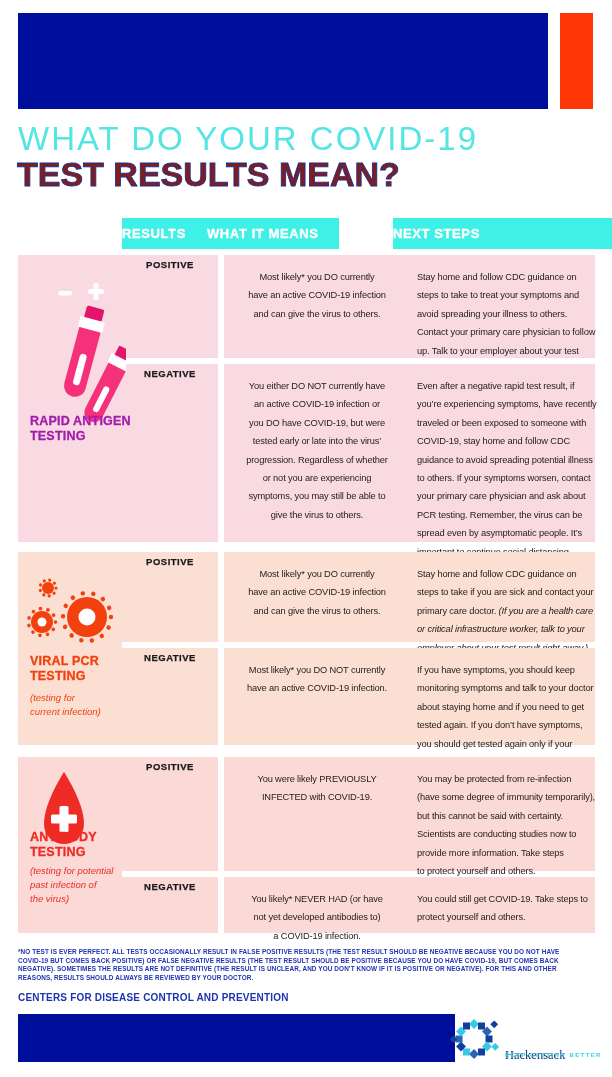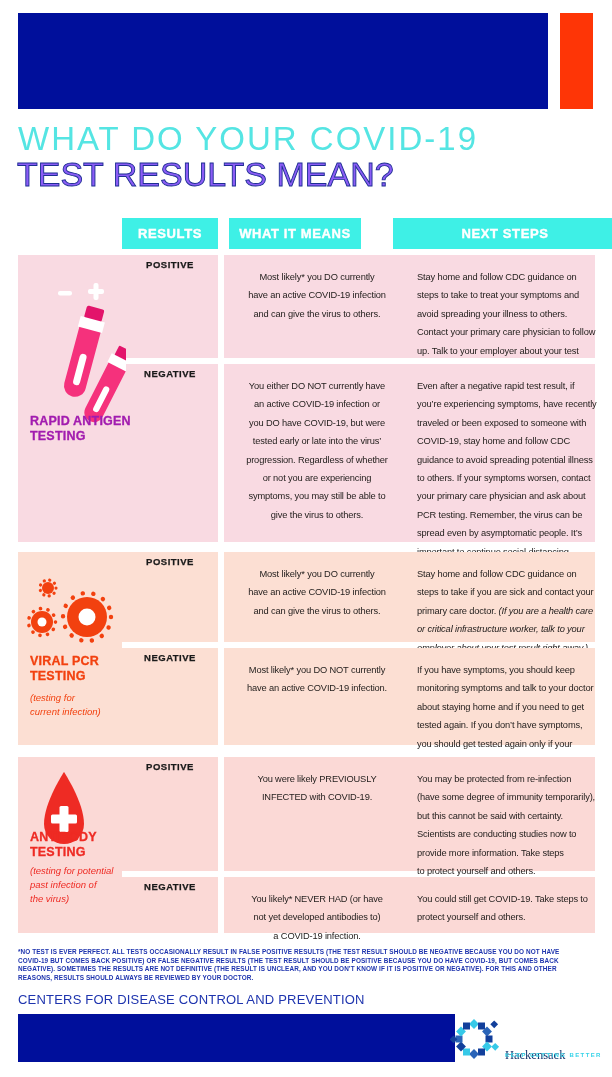--- a/index.html
+++ b/index.html
@@ -6,28 +6,28 @@
   body{width:612px;height:1077px;position:relative;background:#ffffff;
        font-family:"Liberation Sans",sans-serif;-webkit-font-smoothing:antialiased;}
   .abs{position:absolute;box-sizing:border-box;}
 
   
   .topbar{left:18px;top:13px;width:530px;height:96px;background:#000f9b;}
   .accent{left:560px;top:13px;width:33px;height:96px;background:#fe3506;}
 
   
   .t1{left:18px;top:120px;font-size:33px;font-weight:400;color:#55e5e3;letter-spacing:2px;white-space:pre;}
-  .t2{left:17px;top:155px;font-size:34px;font-weight:400;color:#8b5cf6;letter-spacing:0px;white-space:pre;
+  .t2{left:17px;top:155px;font-size:34px;font-weight:700;color:#7f1d1d;letter-spacing:0px;white-space:pre;
       -webkit-text-stroke:0.9px #1d2f92;}
 
   
   .hdr{top:218px;height:31px;background:#3ef0e6;color:#ffffff;font-weight:700;font-size:13px;
-       letter-spacing:0.6px;text-align:center;line-height:31px;-webkit-text-stroke:0.4px #fff;}
+       letter-spacing:0.6px;line-height:31px;-webkit-text-stroke:0.4px #fff;}
   .hdr-res{left:122px;width:96px;}
-  .hdr-mea{left:229px;width:132px;}
+  .hdr-mea{left:207px;width:132px;}
   .hdr-nxt{left:393px;width:224px;}
 
   
   .bg0{background:#f9dae2;}
   .bg1{background:#fcdfd3;}
   .bg2{background:#fbd9d6;}
   .iconcol{left:18px;width:104px;}
   .c-res{left:122px;width:96px;text-align:center;padding-top:4px;
          font-size:9.5px;font-weight:700;letter-spacing:0.5px;color:#1b1b1b;-webkit-text-stroke:0.25px #1b1b1b;}
   .c-mea{left:224px;width:176px;padding:11px 2px 0 12px;text-align:center;}
@@ -43,21 +43,21 @@
   
   .sec-title{left:30px;width:110px;font-size:12.5px;font-weight:700;letter-spacing:0.2px;
              line-height:15px;white-space:pre-line;-webkit-text-stroke:0.3px currentColor;}
   .sec-sub{left:30px;width:110px;font-size:9.5px;font-style:italic;font-weight:500;line-height:14px;white-space:pre-line;}
   .pink{color:#a21caf;} .orange{color:#f2410f;} .red{color:#ee2b24;}
   .st0{top:414px;} .st1{top:654px;} .sb1{top:691px;} .st2{top:830px;} .sb2{top:864px;}
 
   
   .footnote{left:18px;top:948px;width:578px;font-size:6.4px;line-height:8.6px;font-weight:700;
             color:#1e34ae;white-space:pre-line;letter-spacing:0.1px;}
-  .source{left:18px;top:992px;font-size:13px;font-weight:400;color:#1e34ae;letter-spacing:0.2px;}
+  .source{left:18px;top:992px;font-size:10px;font-weight:700;color:#1e34ae;letter-spacing:0.2px;}
 
   
   .fbar{left:18px;top:1014px;width:437px;height:48px;background:#000f9b;}
   .brand{left:505px;top:1020px;font-family:"Liberation Serif",serif;font-size:12.5px;line-height:15px;
          color:#16386f;white-space:pre-line;}
   .brand .bl{display:block;margin-top:28px;}
   .tagline{left:505px;top:1052px;font-size:6px;font-weight:700;color:#35d3e8;letter-spacing:1.4px;}
 </style>
 </head>
 <body>

